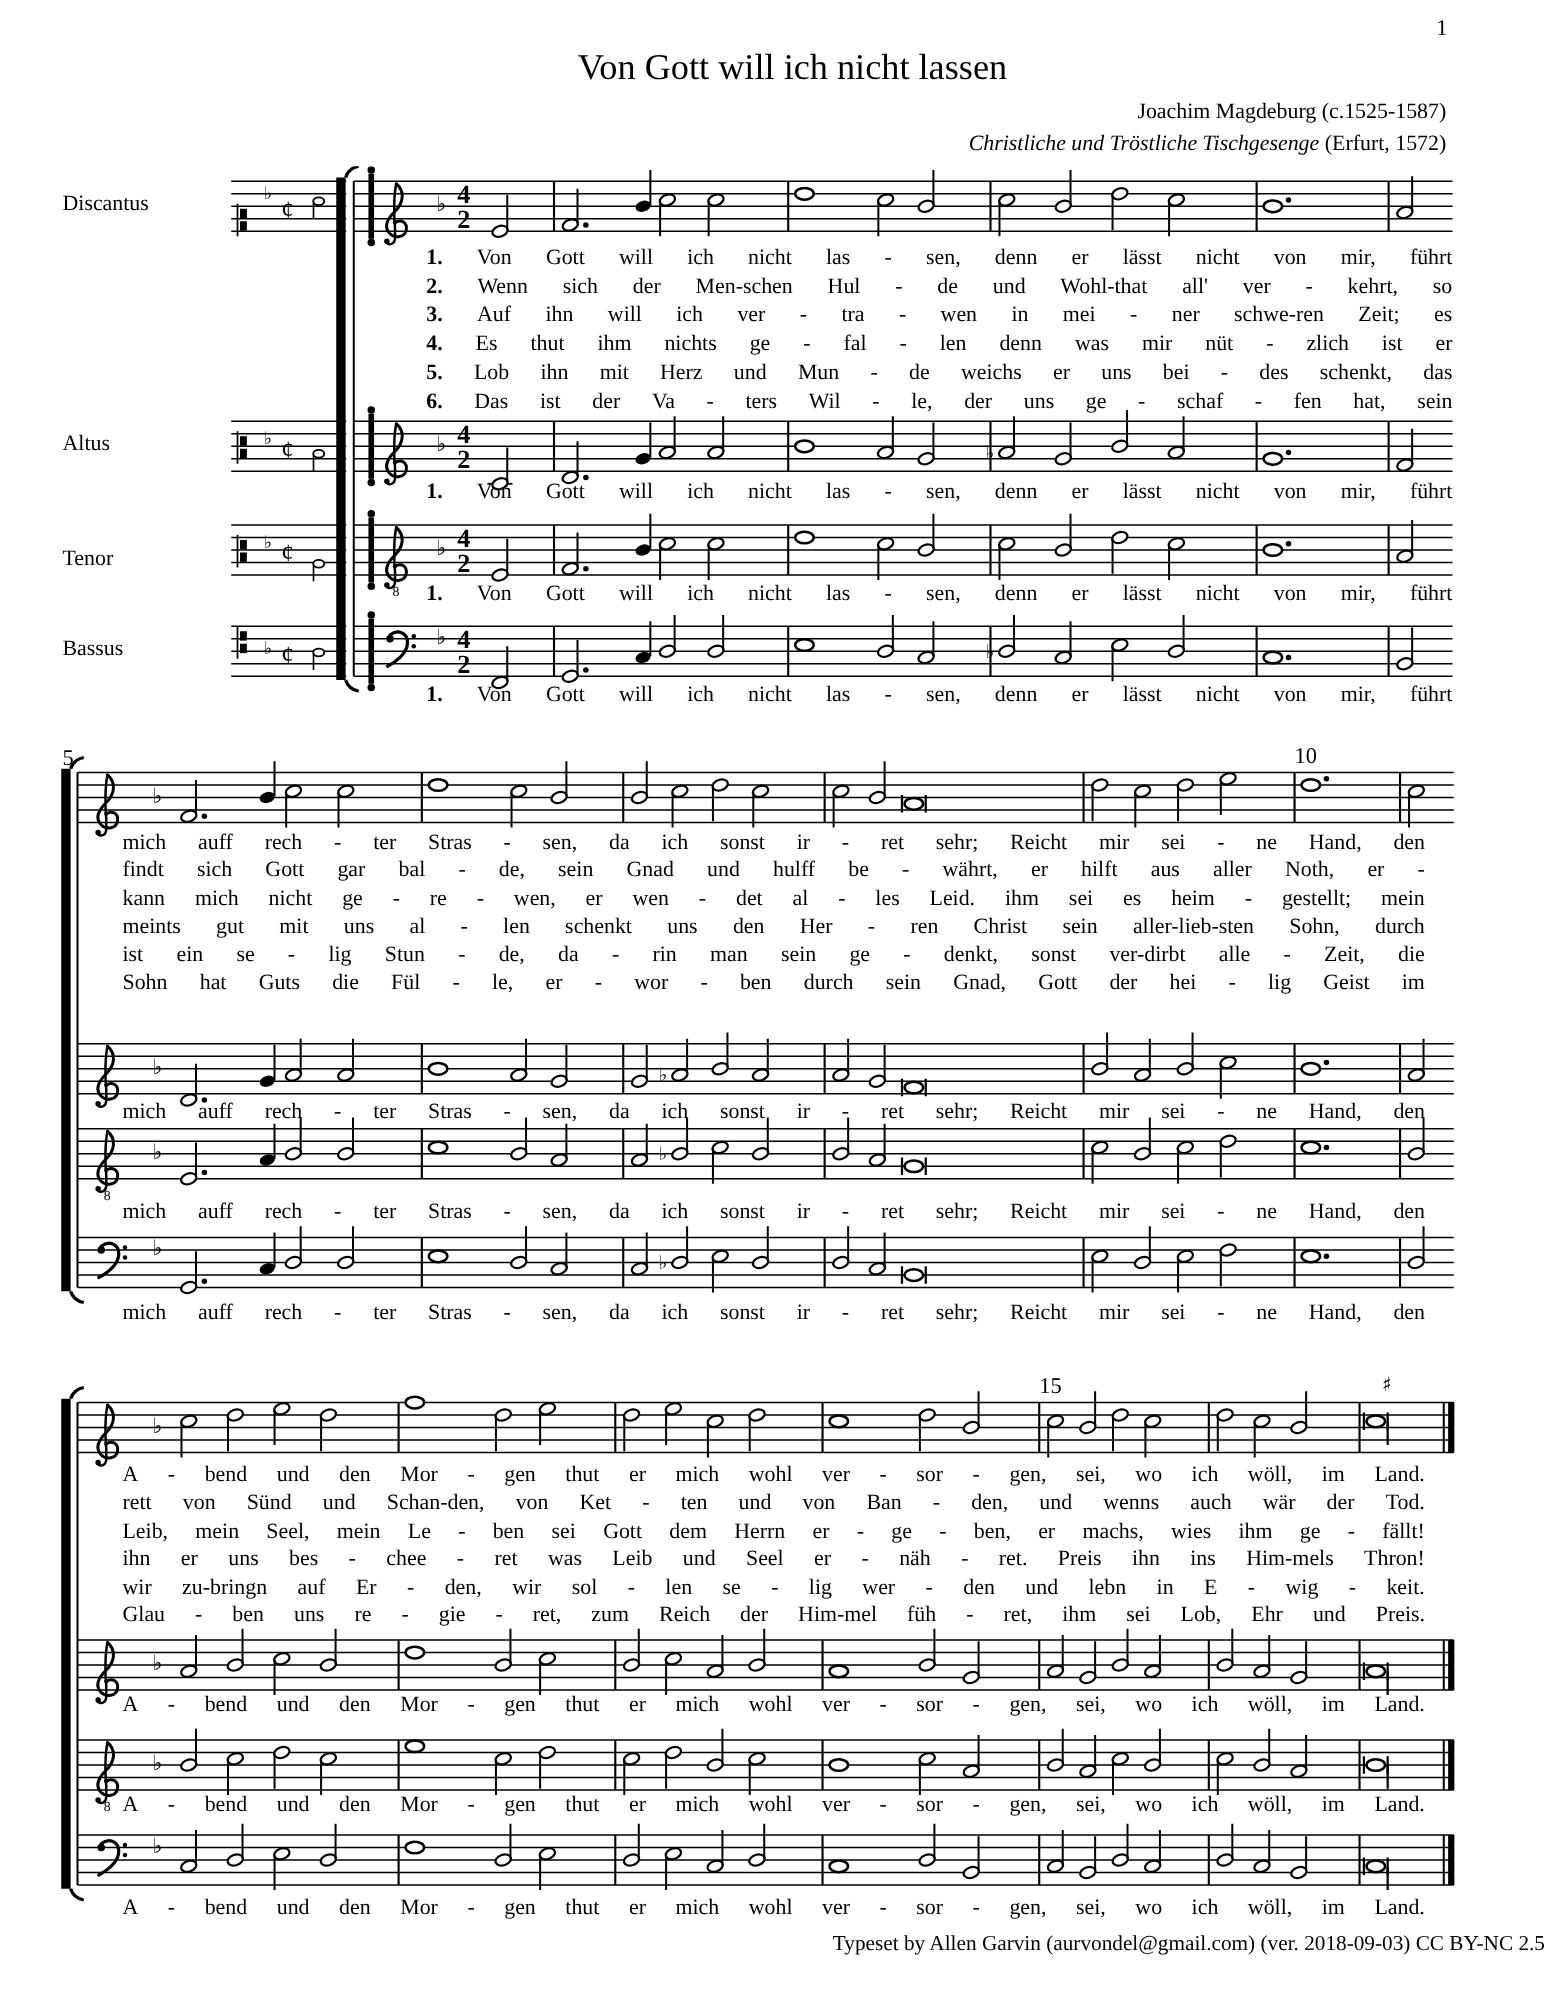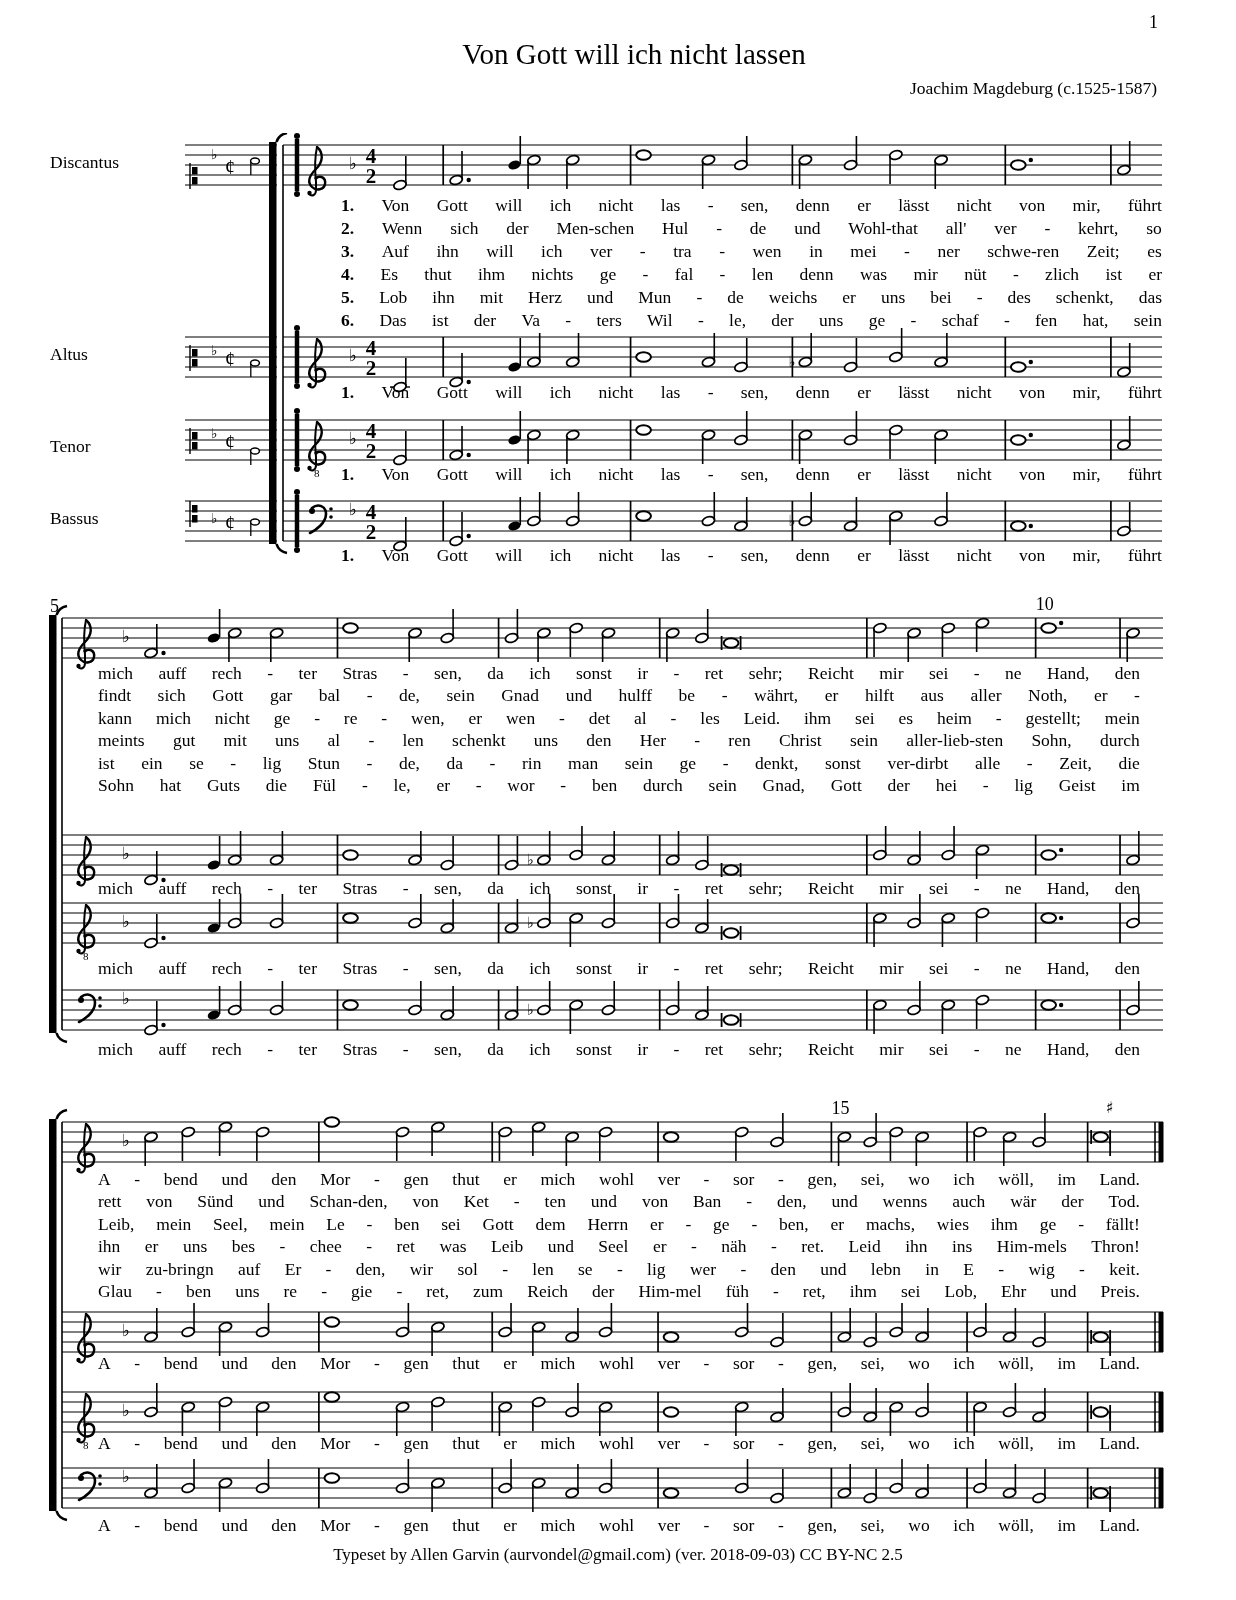--- a/index.html
+++ b/index.html
@@ -17,33 +17,34 @@
   .source .it{font-style:italic;}
   .voice-label{left:50px; width:130px; font-size:17.5px;}
   .lyrics{display:flex; flex-direction:column;}
   .lyric-row{
     display:flex; justify-content:space-between; align-items:baseline;
     font-size:17.5px; height:23px; line-height:23px; white-space:nowrap;
   }
   .sys23 .lyric-row{height:22.4px; line-height:22.4px;}
   .lyric-row .vnum{font-weight:bold;}
   .single{height:23px;}
-  .footer{top:1545px; left:0; width:100%; text-align:center; font-size:17px;}
+  .footer{top:1545px; left:0; width:100%; text-align:right; font-size:17px;}
   svg{display:block;}
   svg text{font-family:"Liberation Serif","DejaVu Serif",serif;}
   svg text.musglyph{font-family:"DejaVu Sans",sans-serif;}
 </style>
 </head>
 <body>
 
 <div class="page">
 
   <div class="abs page-number">1</div>
   <div class="abs title">Von Gott will ich nicht lassen</div>
   <div class="abs composer">Joachim Magdeburg (c.1525-1587)</div>
+  <div class="abs source"><span class="it">Christliche und Tröstliche Tischgesenge</span><span> (Erfurt, 1572)</span></div>
 
   <div class="abs voice-label" style="top:152px">Discantus</div>
   <div class="abs voice-label" style="top:344px">Altus</div>
   <div class="abs voice-label" style="top:436px">Tenor</div>
   <div class="abs voice-label" style="top:508px">Bassus</div>
 
   <svg id="sys1" class="abs" style="left:85px; top:133px;" width="1085" height="432">
       <rect x="184" y="9" width="7.5" height="402" fill="#000"></rect>
       <path d="M 191.5 9 C 193 4 197 1 202 0" fill="none" stroke="#000" stroke-width="2.6"></path>
       <path d="M 191.5 411 C 193 416 197 419 202 420" fill="none" stroke="#000" stroke-width="2.6"></path>
@@ -1295,21 +1296,21 @@
         <span>ret</span>
         <span>was</span>
         <span>Leib</span>
         <span>und</span>
         <span>Seel</span>
         <span>er</span>
         <span>-</span>
         <span>näh</span>
         <span>-</span>
         <span>ret.</span>
-        <span>Leid</span>
+        <span>Preis</span>
         <span>ihn</span>
         <span>ins</span>
         <span>Him-mels</span>
         <span>Thron!</span>
       </div>
     <div class="lyric-row">
         <span>wir</span>
         <span>zu-bringn</span>
         <span>auf</span>
         <span>Er</span>

